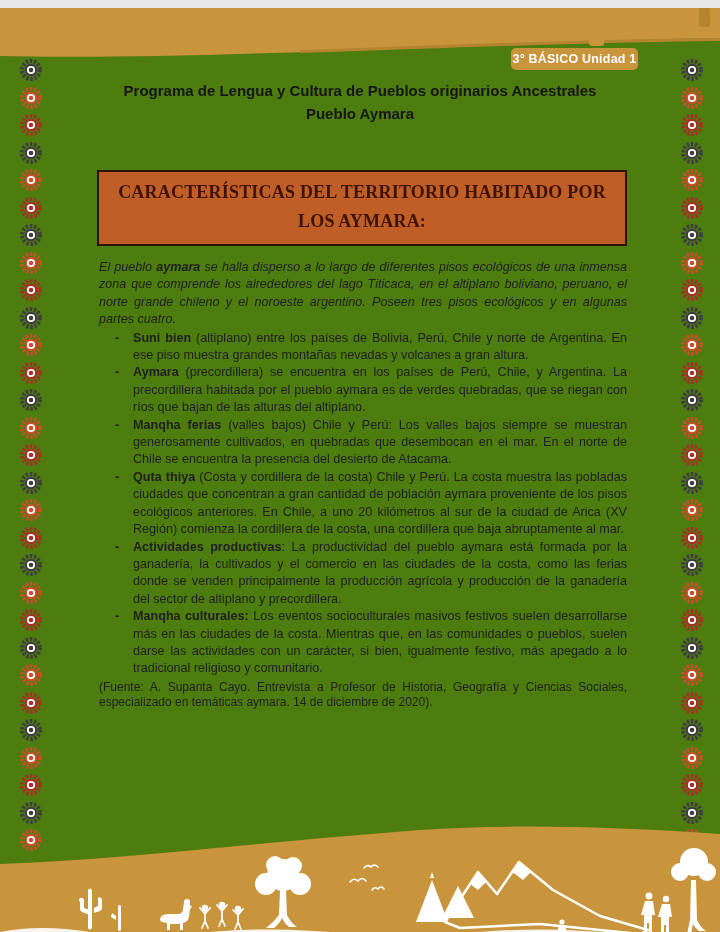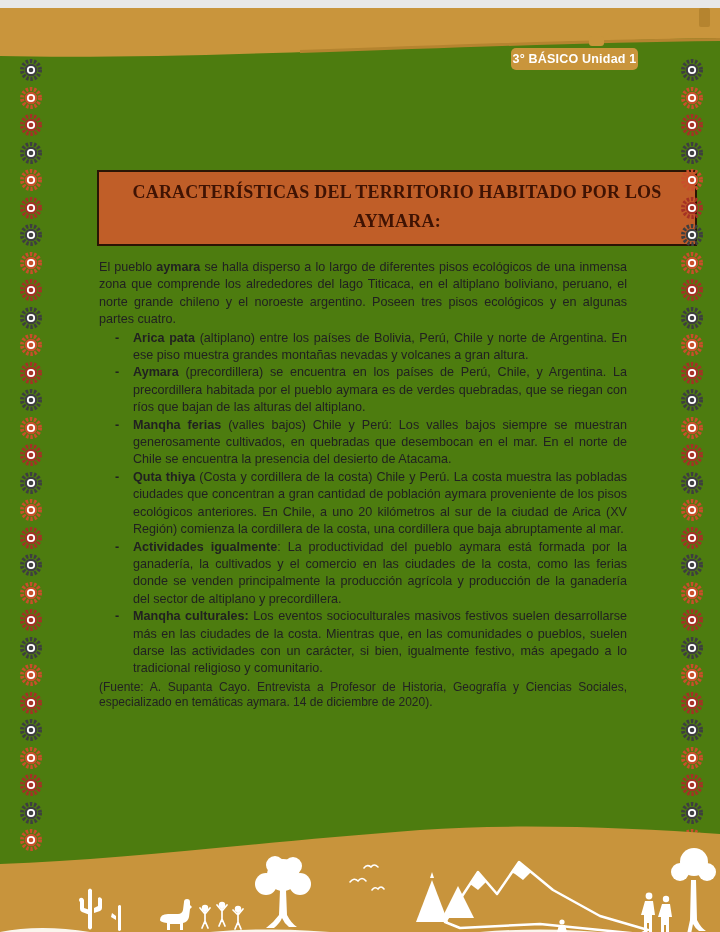--- a/index.html
+++ b/index.html
@@ -13,29 +13,29 @@
   .badge{position:absolute;left:511px;top:40px;width:127px;height:22px;background:#C9953C;
          border-radius:5px;color:#ffffff;font-weight:bold;font-size:12.5px;line-height:22px;
          text-align:center;letter-spacing:.2px;}
 
   
   .titles{position:absolute;top:71px;left:0;width:720px;text-align:center;color:#161616;}
   .titles .t1{font-size:15px;font-weight:bold;line-height:23px;}
   .titles .t2{font-size:15px;font-weight:bold;line-height:23px;}
 
   
-  .heading-box{position:absolute;left:97px;top:162px;width:600px;height:76px;box-sizing:border-box;
+  .heading-box{position:absolute;left:97px;top:162px;width:530px;height:76px;box-sizing:border-box;
                background:#C05E28;border:2px solid #2A1505;text-align:center;
                font-family:"Liberation Serif",serif;font-weight:bold;font-size:18px;
                line-height:29px;color:#3F1303;padding:6px 14px 0 14px;letter-spacing:.2px;}
 
   
   .content{position:absolute;left:99px;top:251px;width:528px;color:#212121;
            font-size:12.6px;line-height:17.4px;text-align:justify;}
-  .intro{margin:0 0 1px 0;}
+  .intro{margin:0 0 1px 0;font-style:italic;}
   .bullets{margin:0;padding:0;list-style:none;}
   .bullets li{position:relative;padding-left:34px;}
   .bullets .dash{position:absolute;left:16px;top:0;font-weight:bold;}
   .src{font-size:12px;line-height:15px;margin-top:2px;text-align:justify;color:#222;}
 
   b{font-weight:bold;}
 
   
   .chain{position:absolute;top:50px;display:flex;flex-direction:column;gap:3.5px;}
   .chain.left{left:19px;}
@@ -52,32 +52,36 @@
 
   <svg class="top-band" viewBox="0 0 720 70" preserveAspectRatio="none">
     <path d="M0,0 L720,0 L720,30 C600,32 480,37 330,43 C200,48 80,50 0,48 Z" fill="#C9953C"></path>
     <path d="M300,42 C480,36 600,31 720,30 L720,33 C600,34 480,39 300,45 Z" fill="#B5842F"></path>
     <rect x="589" y="28" width="15" height="10" rx="3" fill="#C9953C"></rect>
     <rect x="699" y="0" width="11" height="19" rx="2" fill="#B5842F"></rect>
   </svg>
 
   <div class="badge">3° BÁSICO Unidad 1</div>
 
+  <div class="titles">
+    <div class="t1">Programa de Lengua y Cultura de Pueblos originarios Ancestrales</div>
+    <div class="t2">Pueblo Aymara</div>
+  </div>
 
   <div class="heading-box">CARACTERÍSTICAS DEL TERRITORIO HABITADO POR LOS AYMARA:</div>
 
   <div class="content">
     <p class="intro"><span>El pueblo </span><b>aymara</b><span> se halla disperso a lo largo de diferentes pisos ecológicos de una inmensa zona que comprende los alrededores del lago Titicaca, en el altiplano boliviano, peruano, el norte grande chileno y el noroeste argentino. Poseen tres pisos ecológicos y en algunas partes cuatro.</span></p>
 
     <ul class="bullets">
-      <li><span class="dash">-</span><b>Arica pata</b><span> (altiplano) entre los países de Bolivia, Perú, Chile y norte de Argentina. En ese piso muestra grandes montañas nevadas y volcanes a gran altura.</span></li>
+      <li><span class="dash">-</span><b>Suni bien</b><span> (altiplano) entre los países de Bolivia, Perú, Chile y norte de Argentina. En ese piso muestra grandes montañas nevadas y volcanes a gran altura.</span></li>
       <li><span class="dash">-</span><b>Aymara</b><span> (precordillera) se encuentra en los países de Perú, Chile, y Argentina. La precordillera habitada por el pueblo aymara es de verdes quebradas, que se riegan con ríos que bajan de las alturas del altiplano.</span></li>
       <li><span class="dash">-</span><b>Manqha ferias</b><span> (valles bajos) Chile y Perú: Los valles bajos siempre se muestran generosamente cultivados, en quebradas que desembocan en el mar. En el norte de Chile se encuentra la presencia del desierto de Atacama.</span></li>
       <li><span class="dash">-</span><b>Quta thiya</b><span> (Costa y cordillera de la costa) Chile y Perú. La costa muestra las pobladas ciudades que concentran a gran cantidad de población aymara proveniente de los pisos ecológicos anteriores. En Chile, a uno 20 kilómetros al sur de la ciudad de Arica (XV Región) comienza la cordillera de la costa, una cordillera que baja abruptamente al mar.</span></li>
-      <li><span class="dash">-</span><b>Actividades igualmente</b><span>: La productividad del pueblo aymara está formada por la ganadería, la cultivados y el comercio en las ciudades de la costa, como las ferias donde se venden principalmente la producción agrícola y producción de la ganadería del sector de altiplano y precordillera.</span></li>
+      <li><span class="dash">-</span><b>Actividades productivas</b><span>: La productividad del pueblo aymara está formada por la ganadería, la cultivados y el comercio en las ciudades de la costa, como las ferias donde se venden principalmente la producción agrícola y producción de la ganadería del sector de altiplano y precordillera.</span></li>
       <li><span class="dash">-</span><b>Manqha culturales:</b><span> Los eventos socioculturales masivos festivos suelen desarrollarse más en las ciudades de la costa. Mientras que, en las comunidades o pueblos, suelen darse las actividades con un carácter, si bien, igualmente festivo, más apegado a lo tradicional religioso y comunitario.</span></li>
     </ul>
 
     <div class="src">(Fuente: A. Supanta Cayo. Entrevista a Profesor de Historia, Geografía y Ciencias Sociales, especializado en temáticas aymara. 14 de diciembre de 2020).</div>
   </div>
 
   <div class="chain left">
       <svg width="24" height="24" viewBox="0 0 24 24">
      <circle cx="12" cy="12" r="9" fill="none" stroke="#3E3E40" stroke-width="4" stroke-dasharray="2.4 1.7"></circle>
      <circle cx="12" cy="12" r="5.2" fill="#ffffff" stroke="#3E3E40" stroke-width="2.2"></circle>

